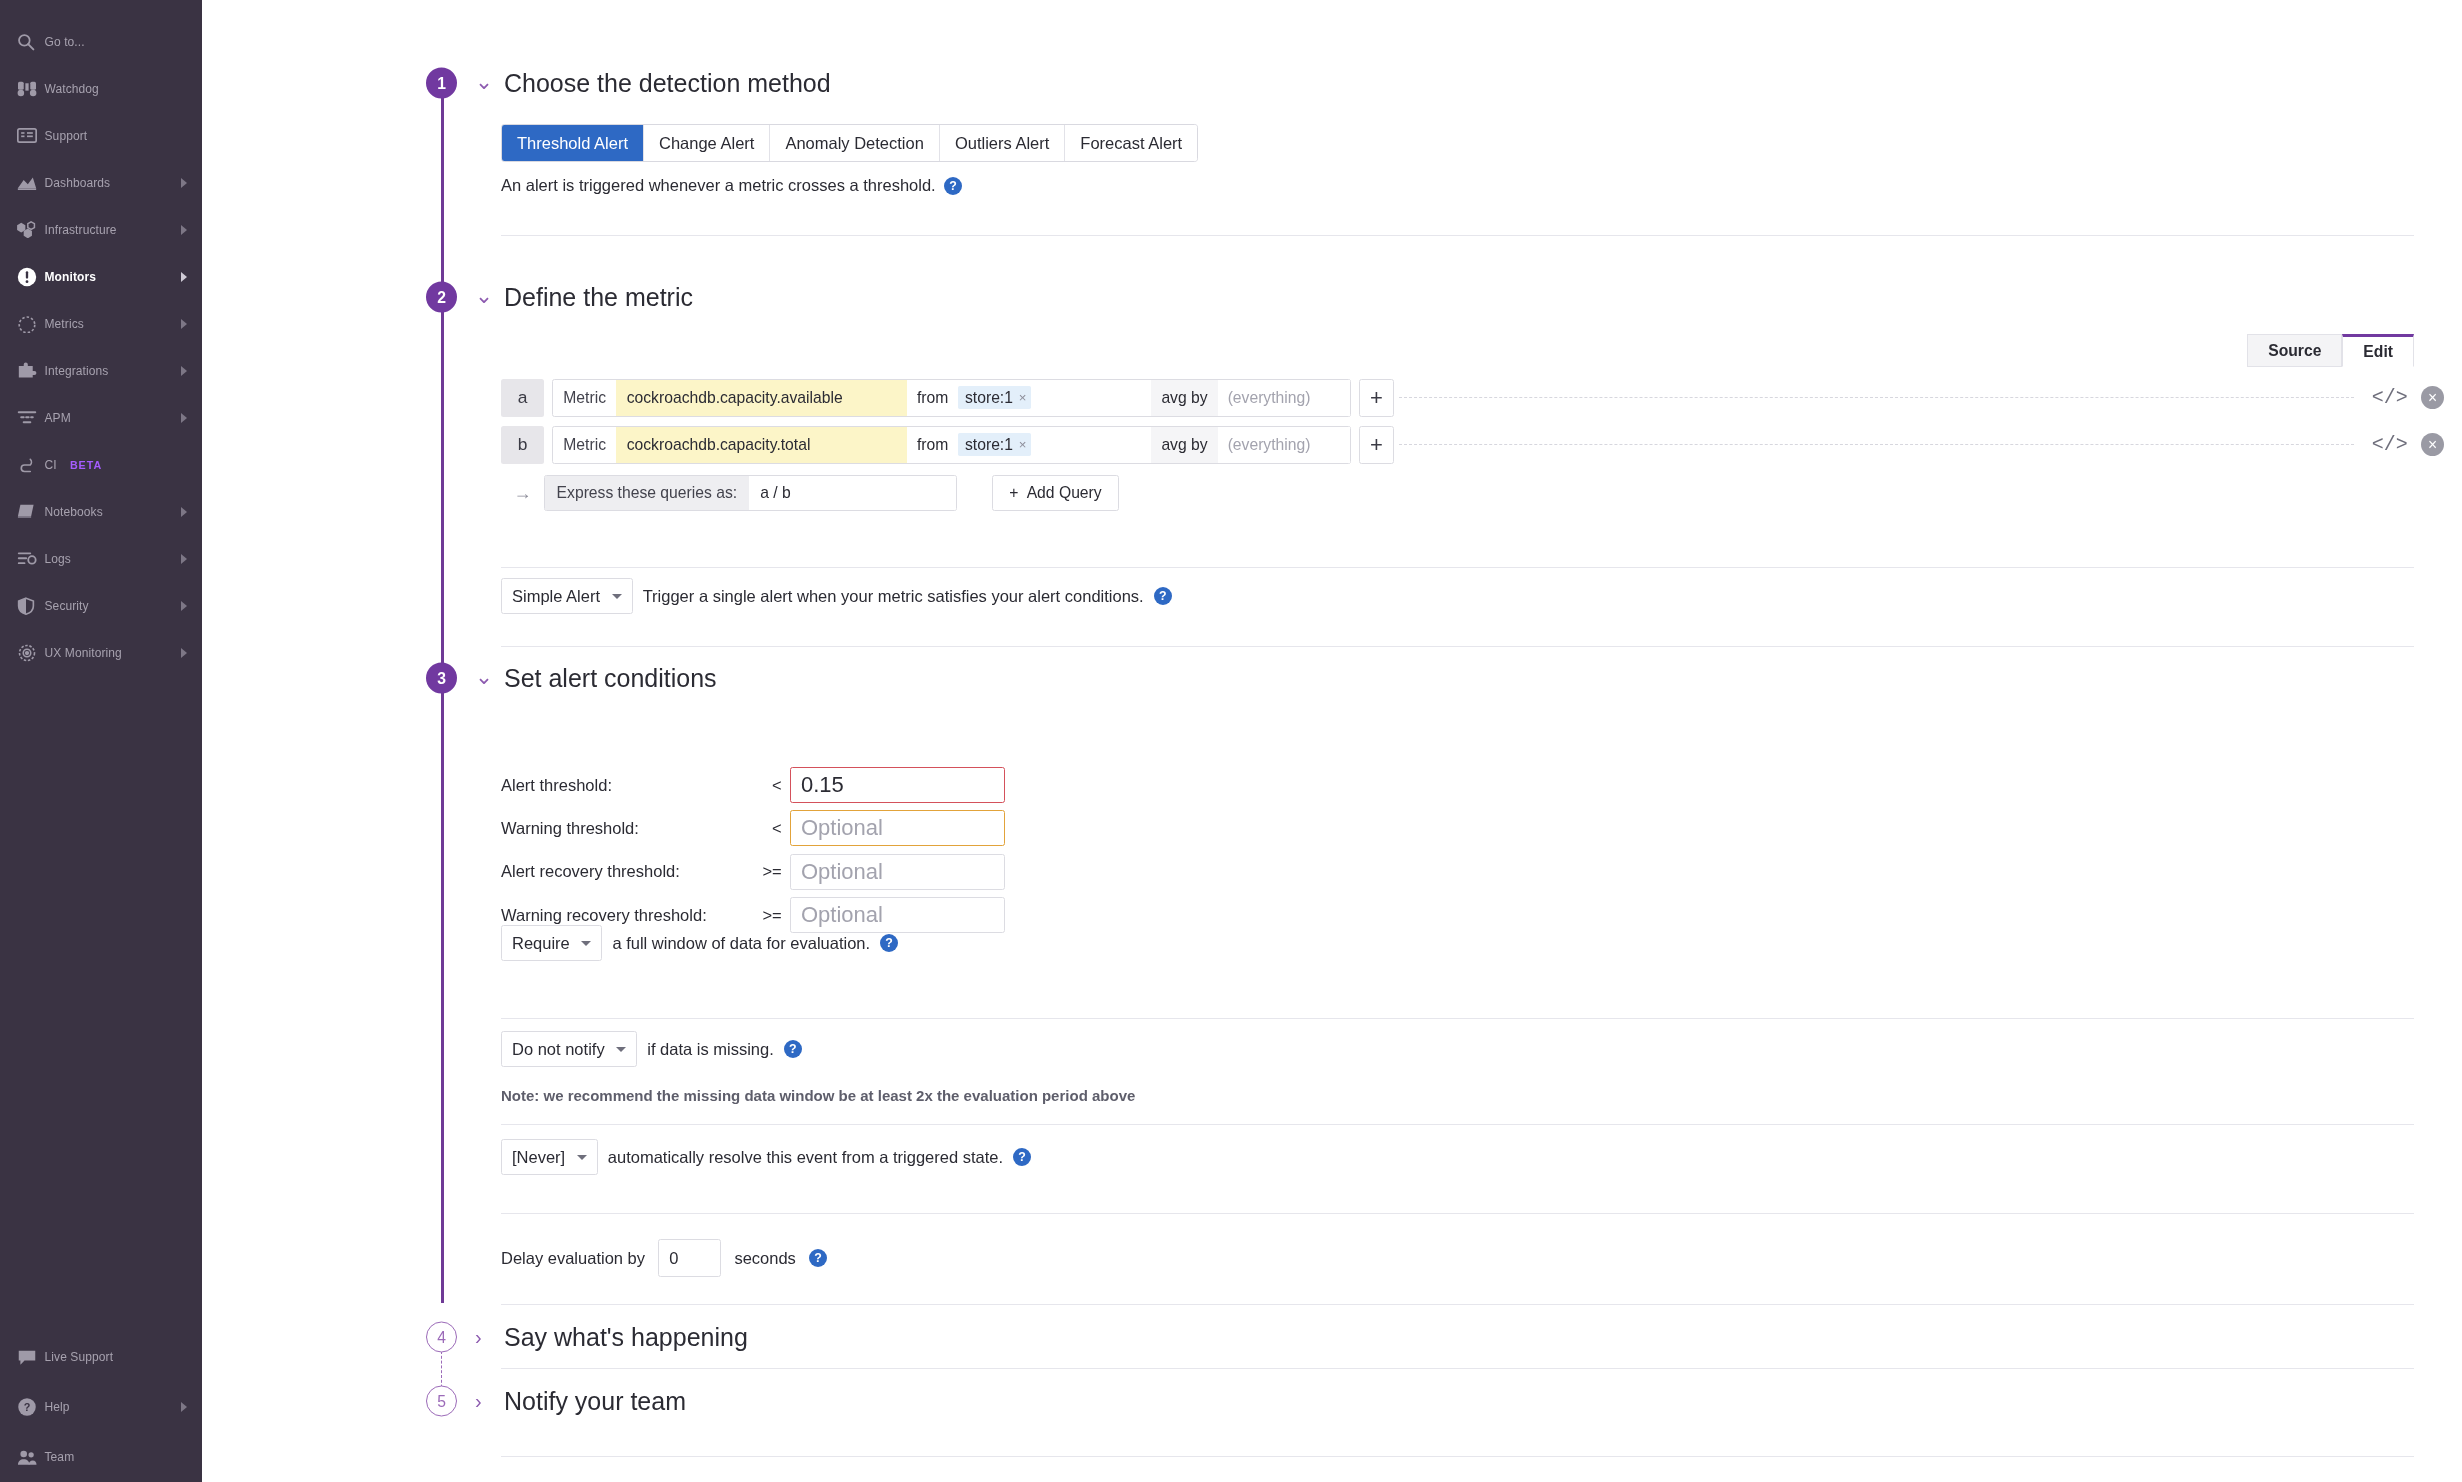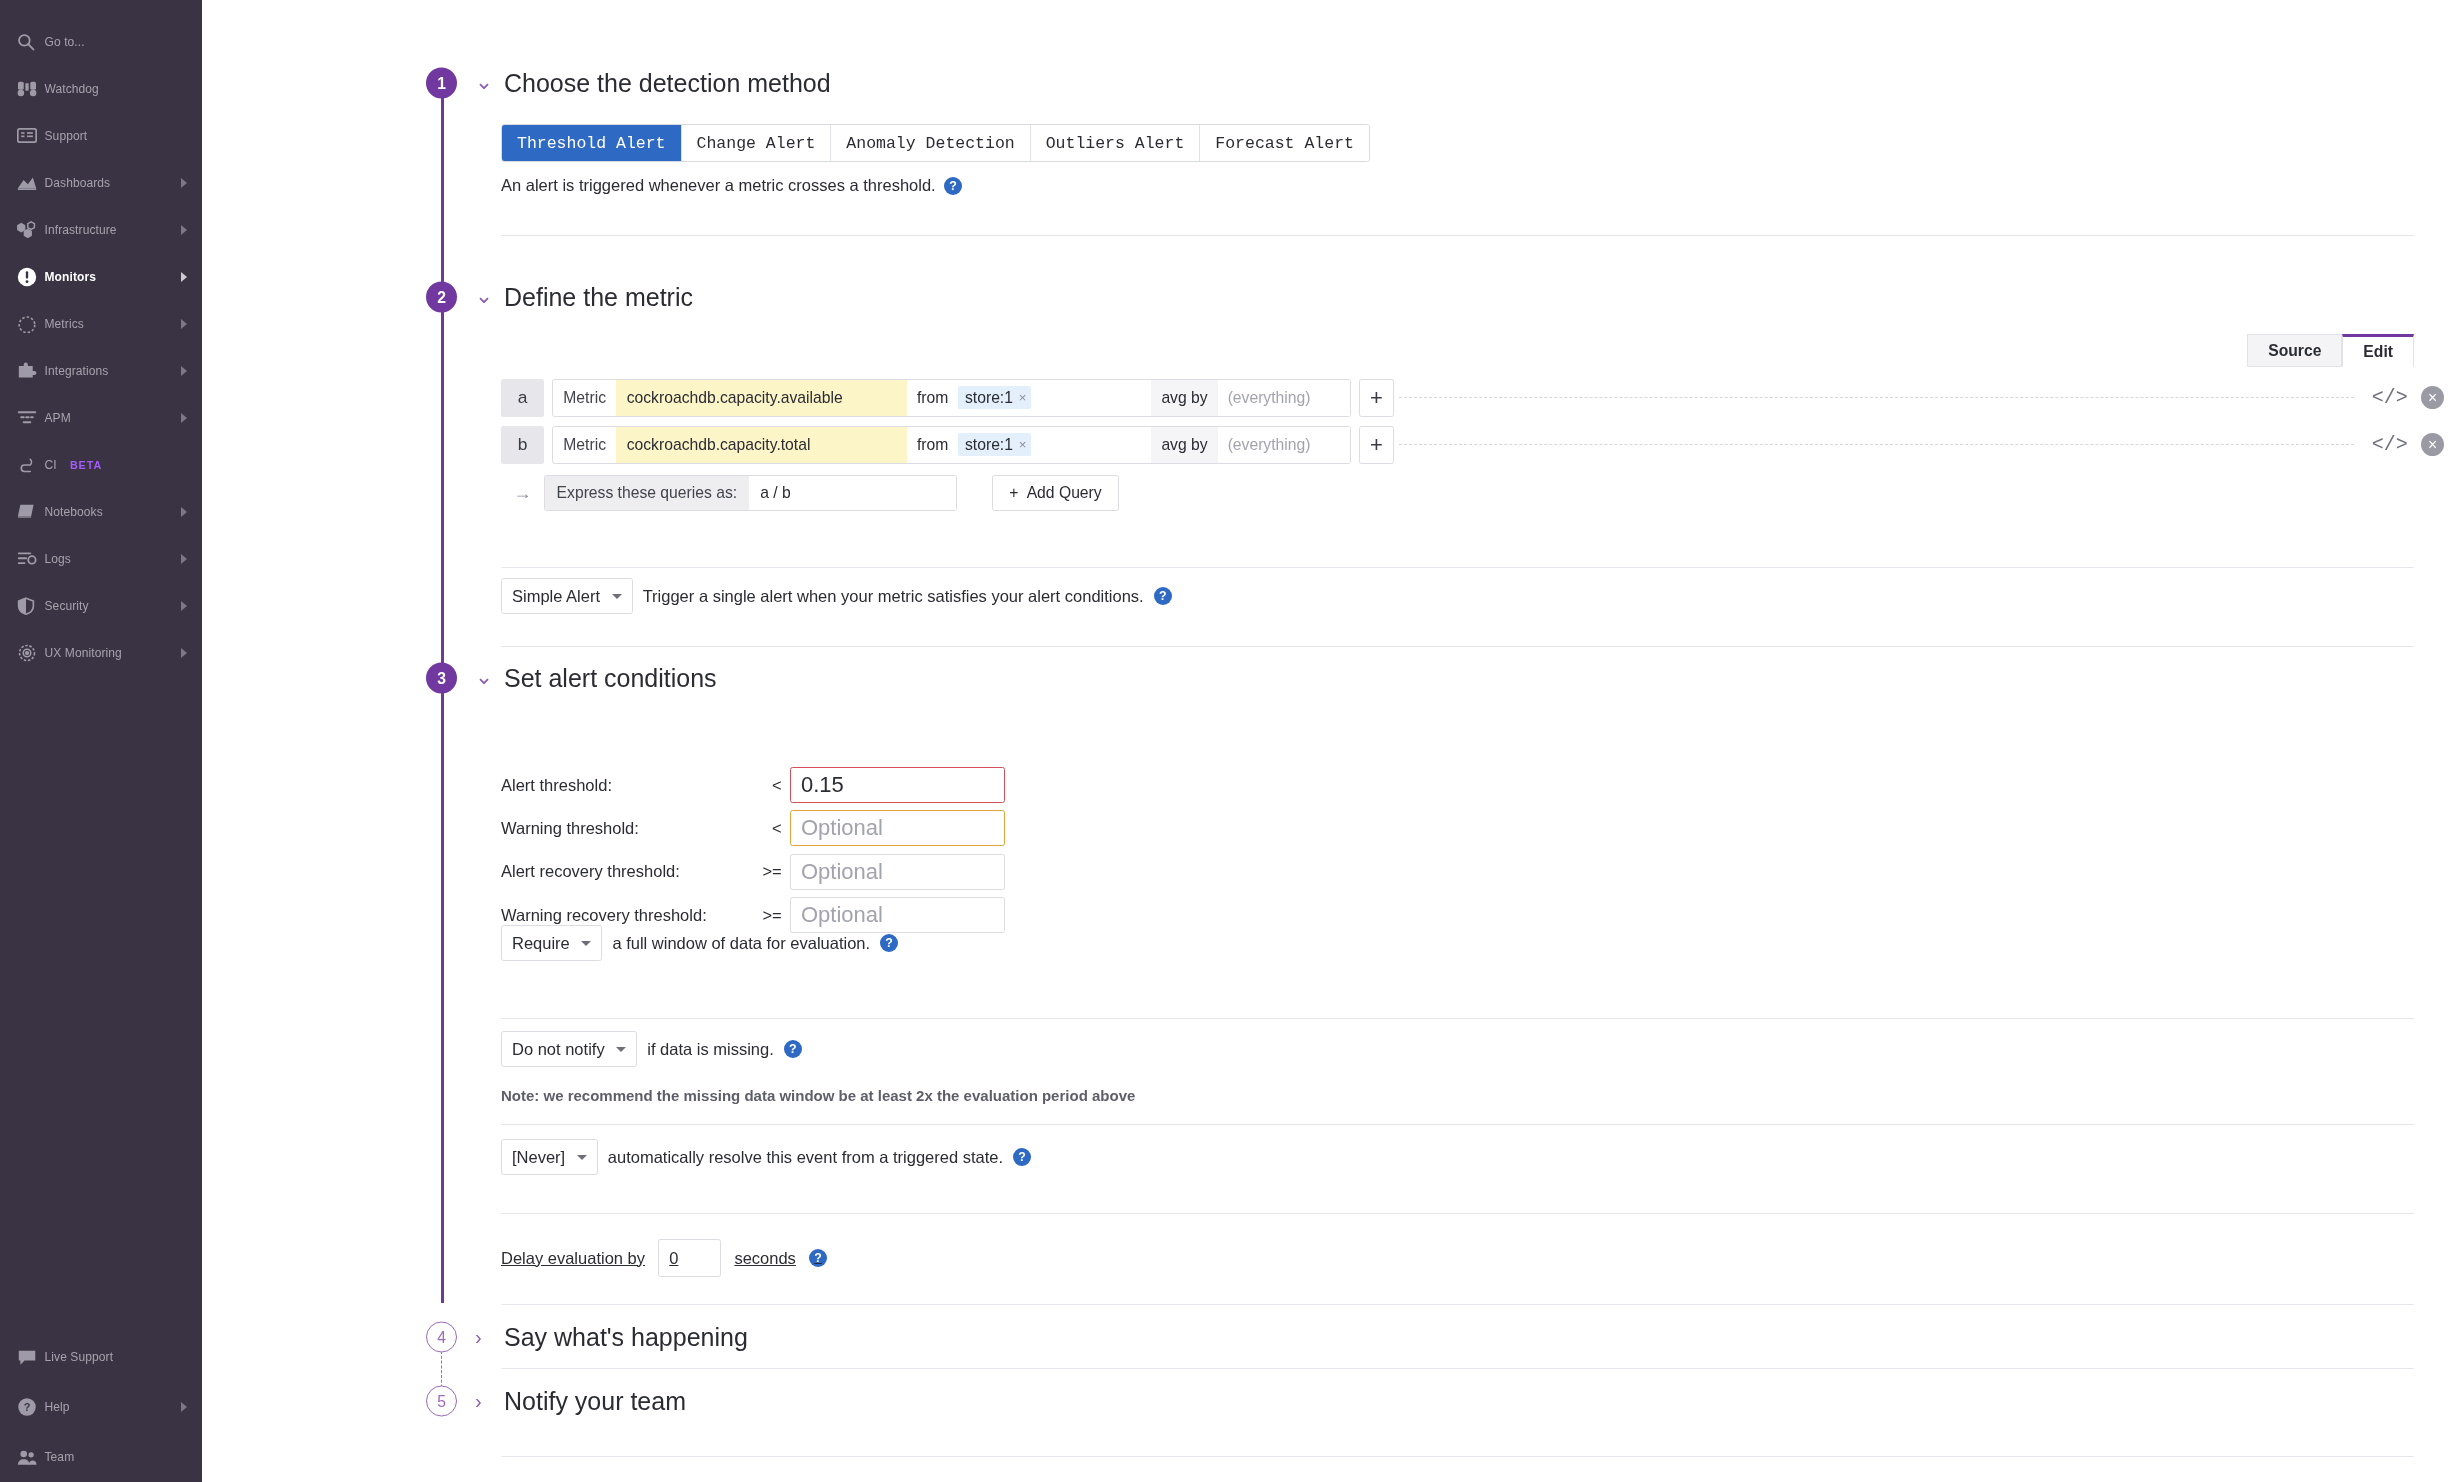--- a/index.html
+++ b/index.html
@@ -106,21 +106,21 @@
   }
 
   
   .tabs {
     display: flex; border: 0.8px solid #d9d9e0; border-radius: 3.3px;
     overflow: hidden; width: max-content;
   }
   .tab {
     padding: 0 15px; height: 36px; display: flex; align-items: center;
     font-size: 16.5px; color: #2b2b33; background: #fff;
-    border-right: 0.8px solid #e2e2e8; cursor: pointer; white-space: nowrap; font-family: Liberation Mono, monospace;
+    border-right: 0.8px solid #e2e2e8; cursor: pointer; white-space: nowrap;
   }
   .tab:last-child { border-right: none; }
   .tab.sel { background: #2e69c4; color: #fff; }
   .hint {
     font-size: 16.5px; color: #2b2b33; display: flex;
     align-items: center; gap: 8.3px; margin-top: 14px;
   }
   .qmark {
     width: 18px; height: 18px; border-radius: 50%;
     background: #2e69c4; color: #fff; font-size: 12.4px; font-weight: 700;
@@ -256,21 +256,21 @@
   .thr-op { font-size: 16.5px; color: #2b2b33; text-align: right; padding-right: 8.3px; }
   .thr-in {
     height: 36px; border: 0.8px solid #dcdce2; border-radius: 2.5px;
     display: flex; align-items: center; padding: 0 10px;
     font-size: 22px; color: #2b2b33; background: #fff;
   }
   .thr-in.alert { border: 1.7px solid #d4515b; }
   .thr-in.warn  { border: 1.7px solid #e2a33a; }
   .thr-in.ph { color: #a3a3ae; }
 
-  .delay-row { display: flex; align-items: center; gap: 13.2px; font-size: 16.5px; color: #2b2b33; text-decoration: underline; }
+  .delay-row { display: flex; align-items: center; gap: 13.2px; font-size: 16.5px; color: #2b2b33; }
   .delay-in {
     width: 63px; height: 38px; border: 0.8px solid #dcdce2;
     border-radius: 2.5px; display: flex; align-items: center;
     padding: 0 10px; font-size: 16.5px; color: #2b2b33;
   }
 </style>
 </head>
 <body>
 
 <div class="app">

